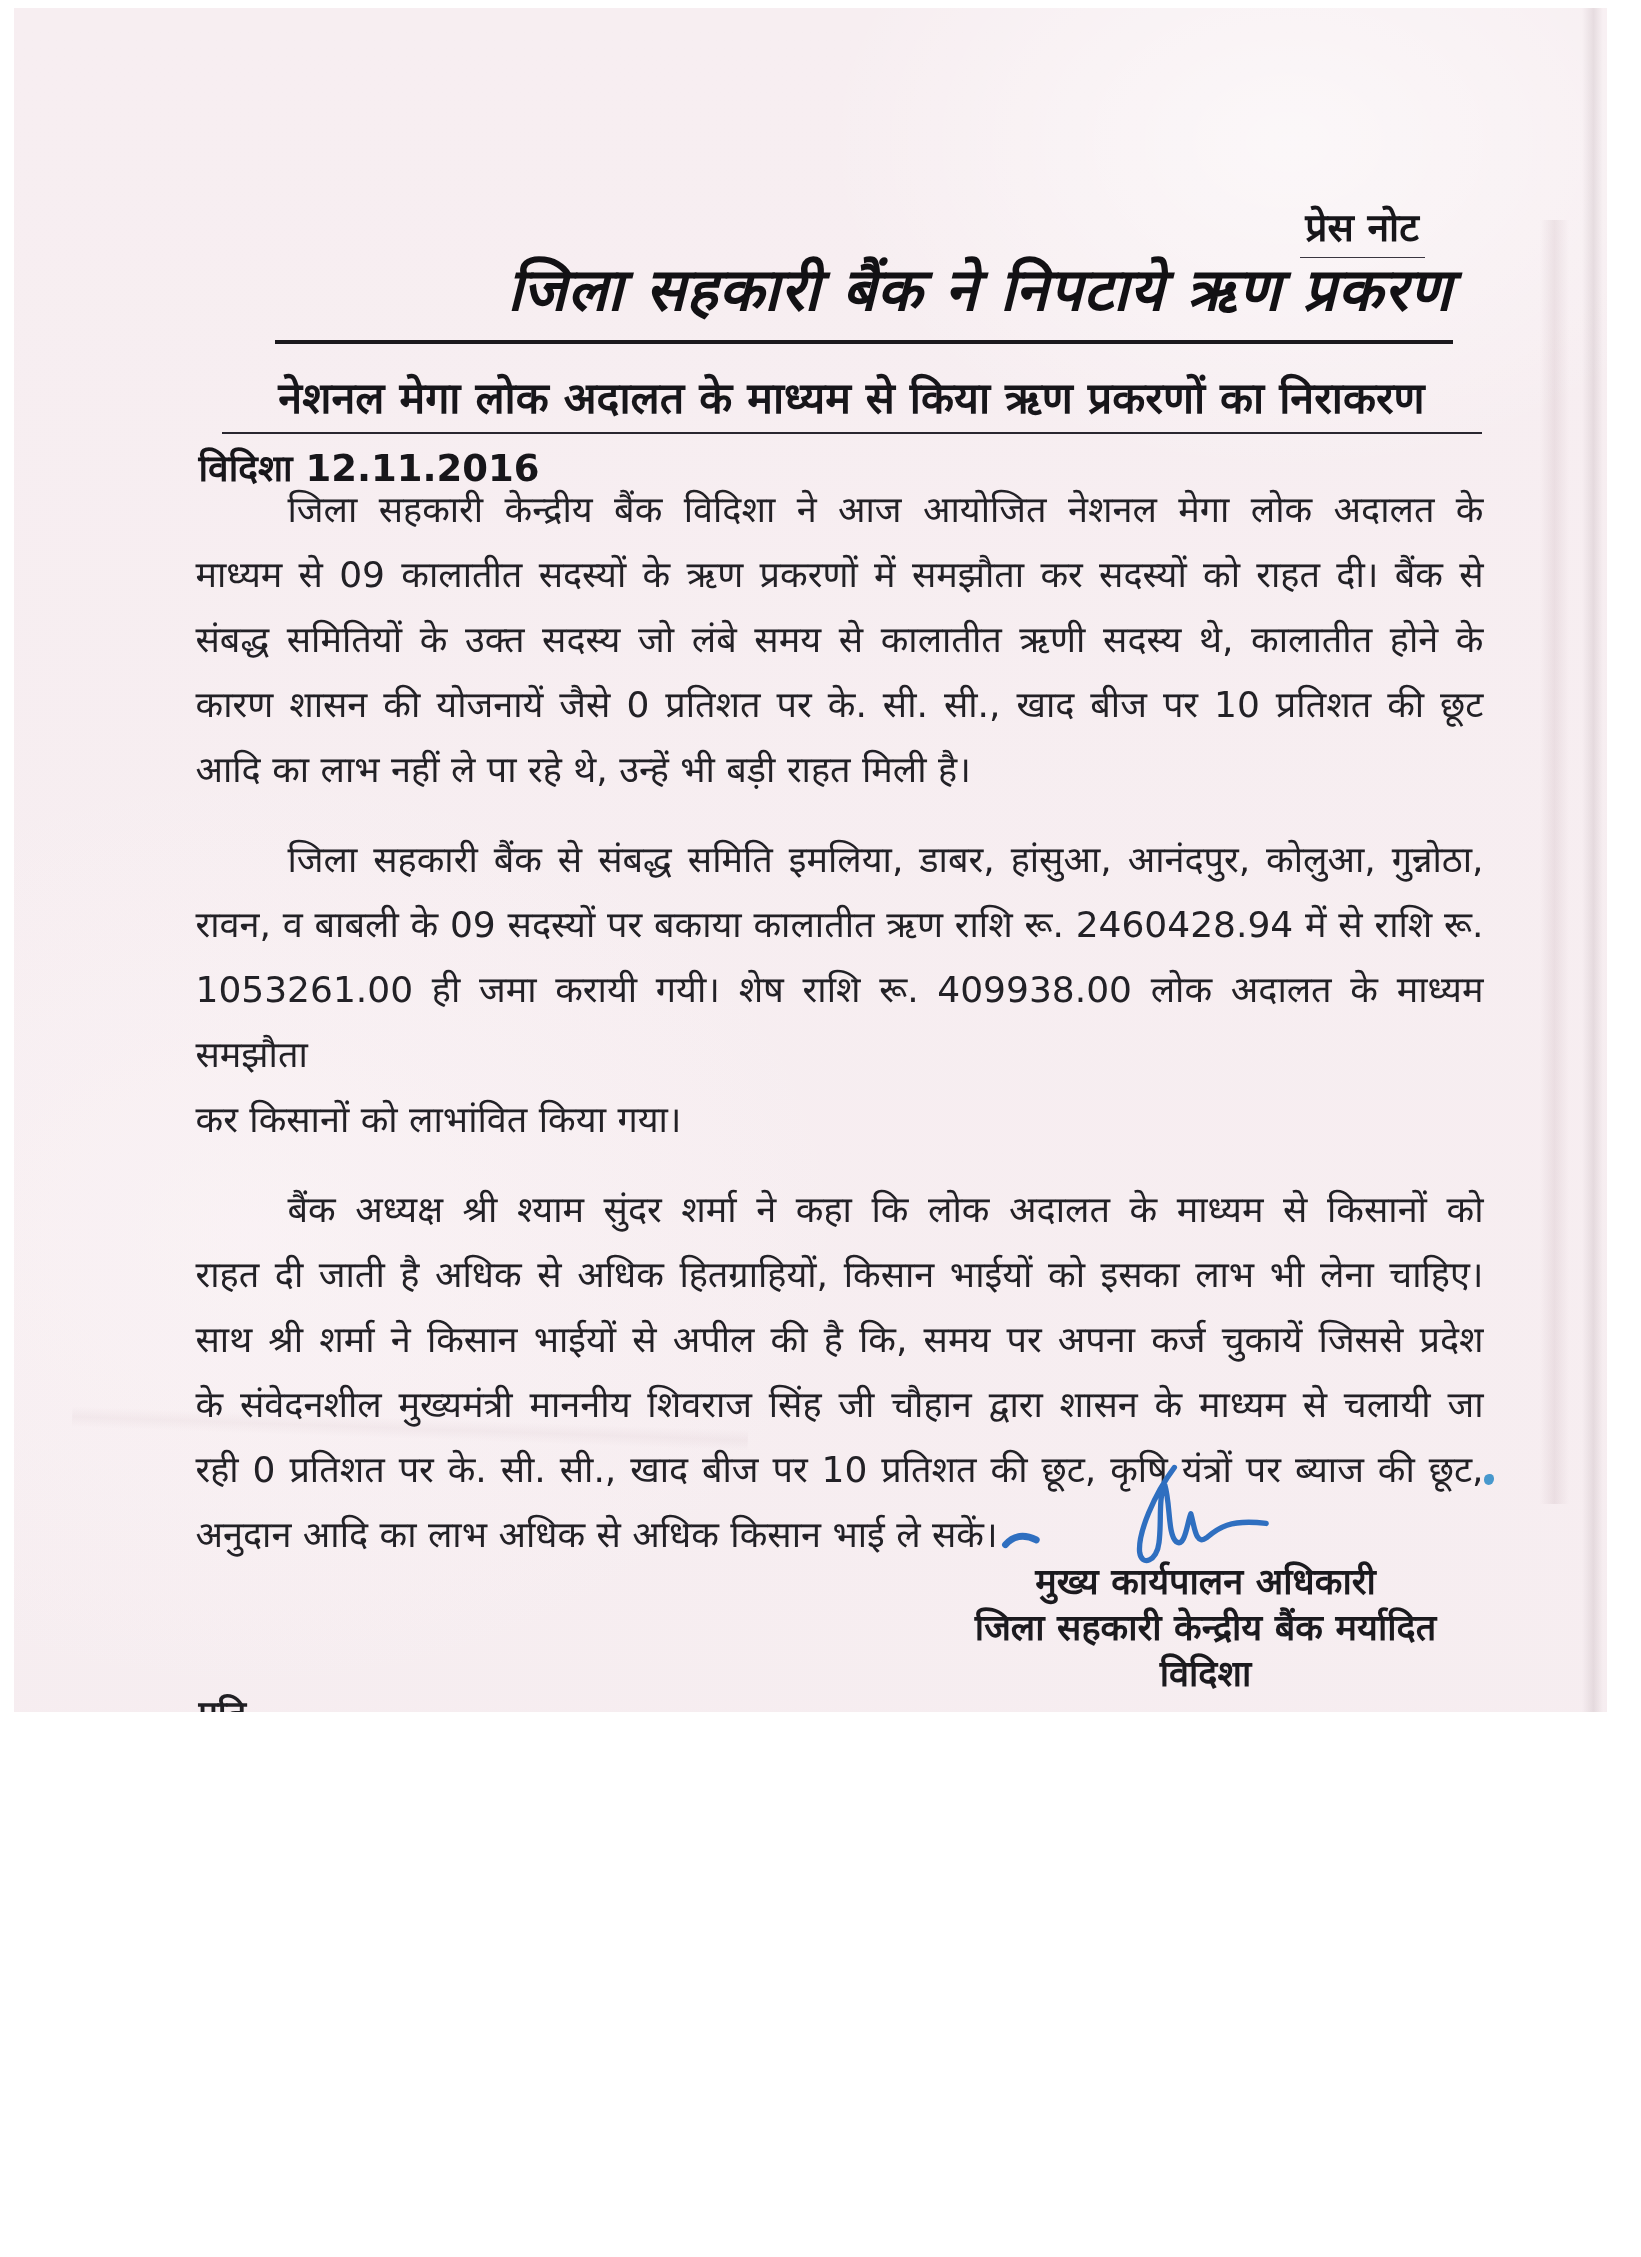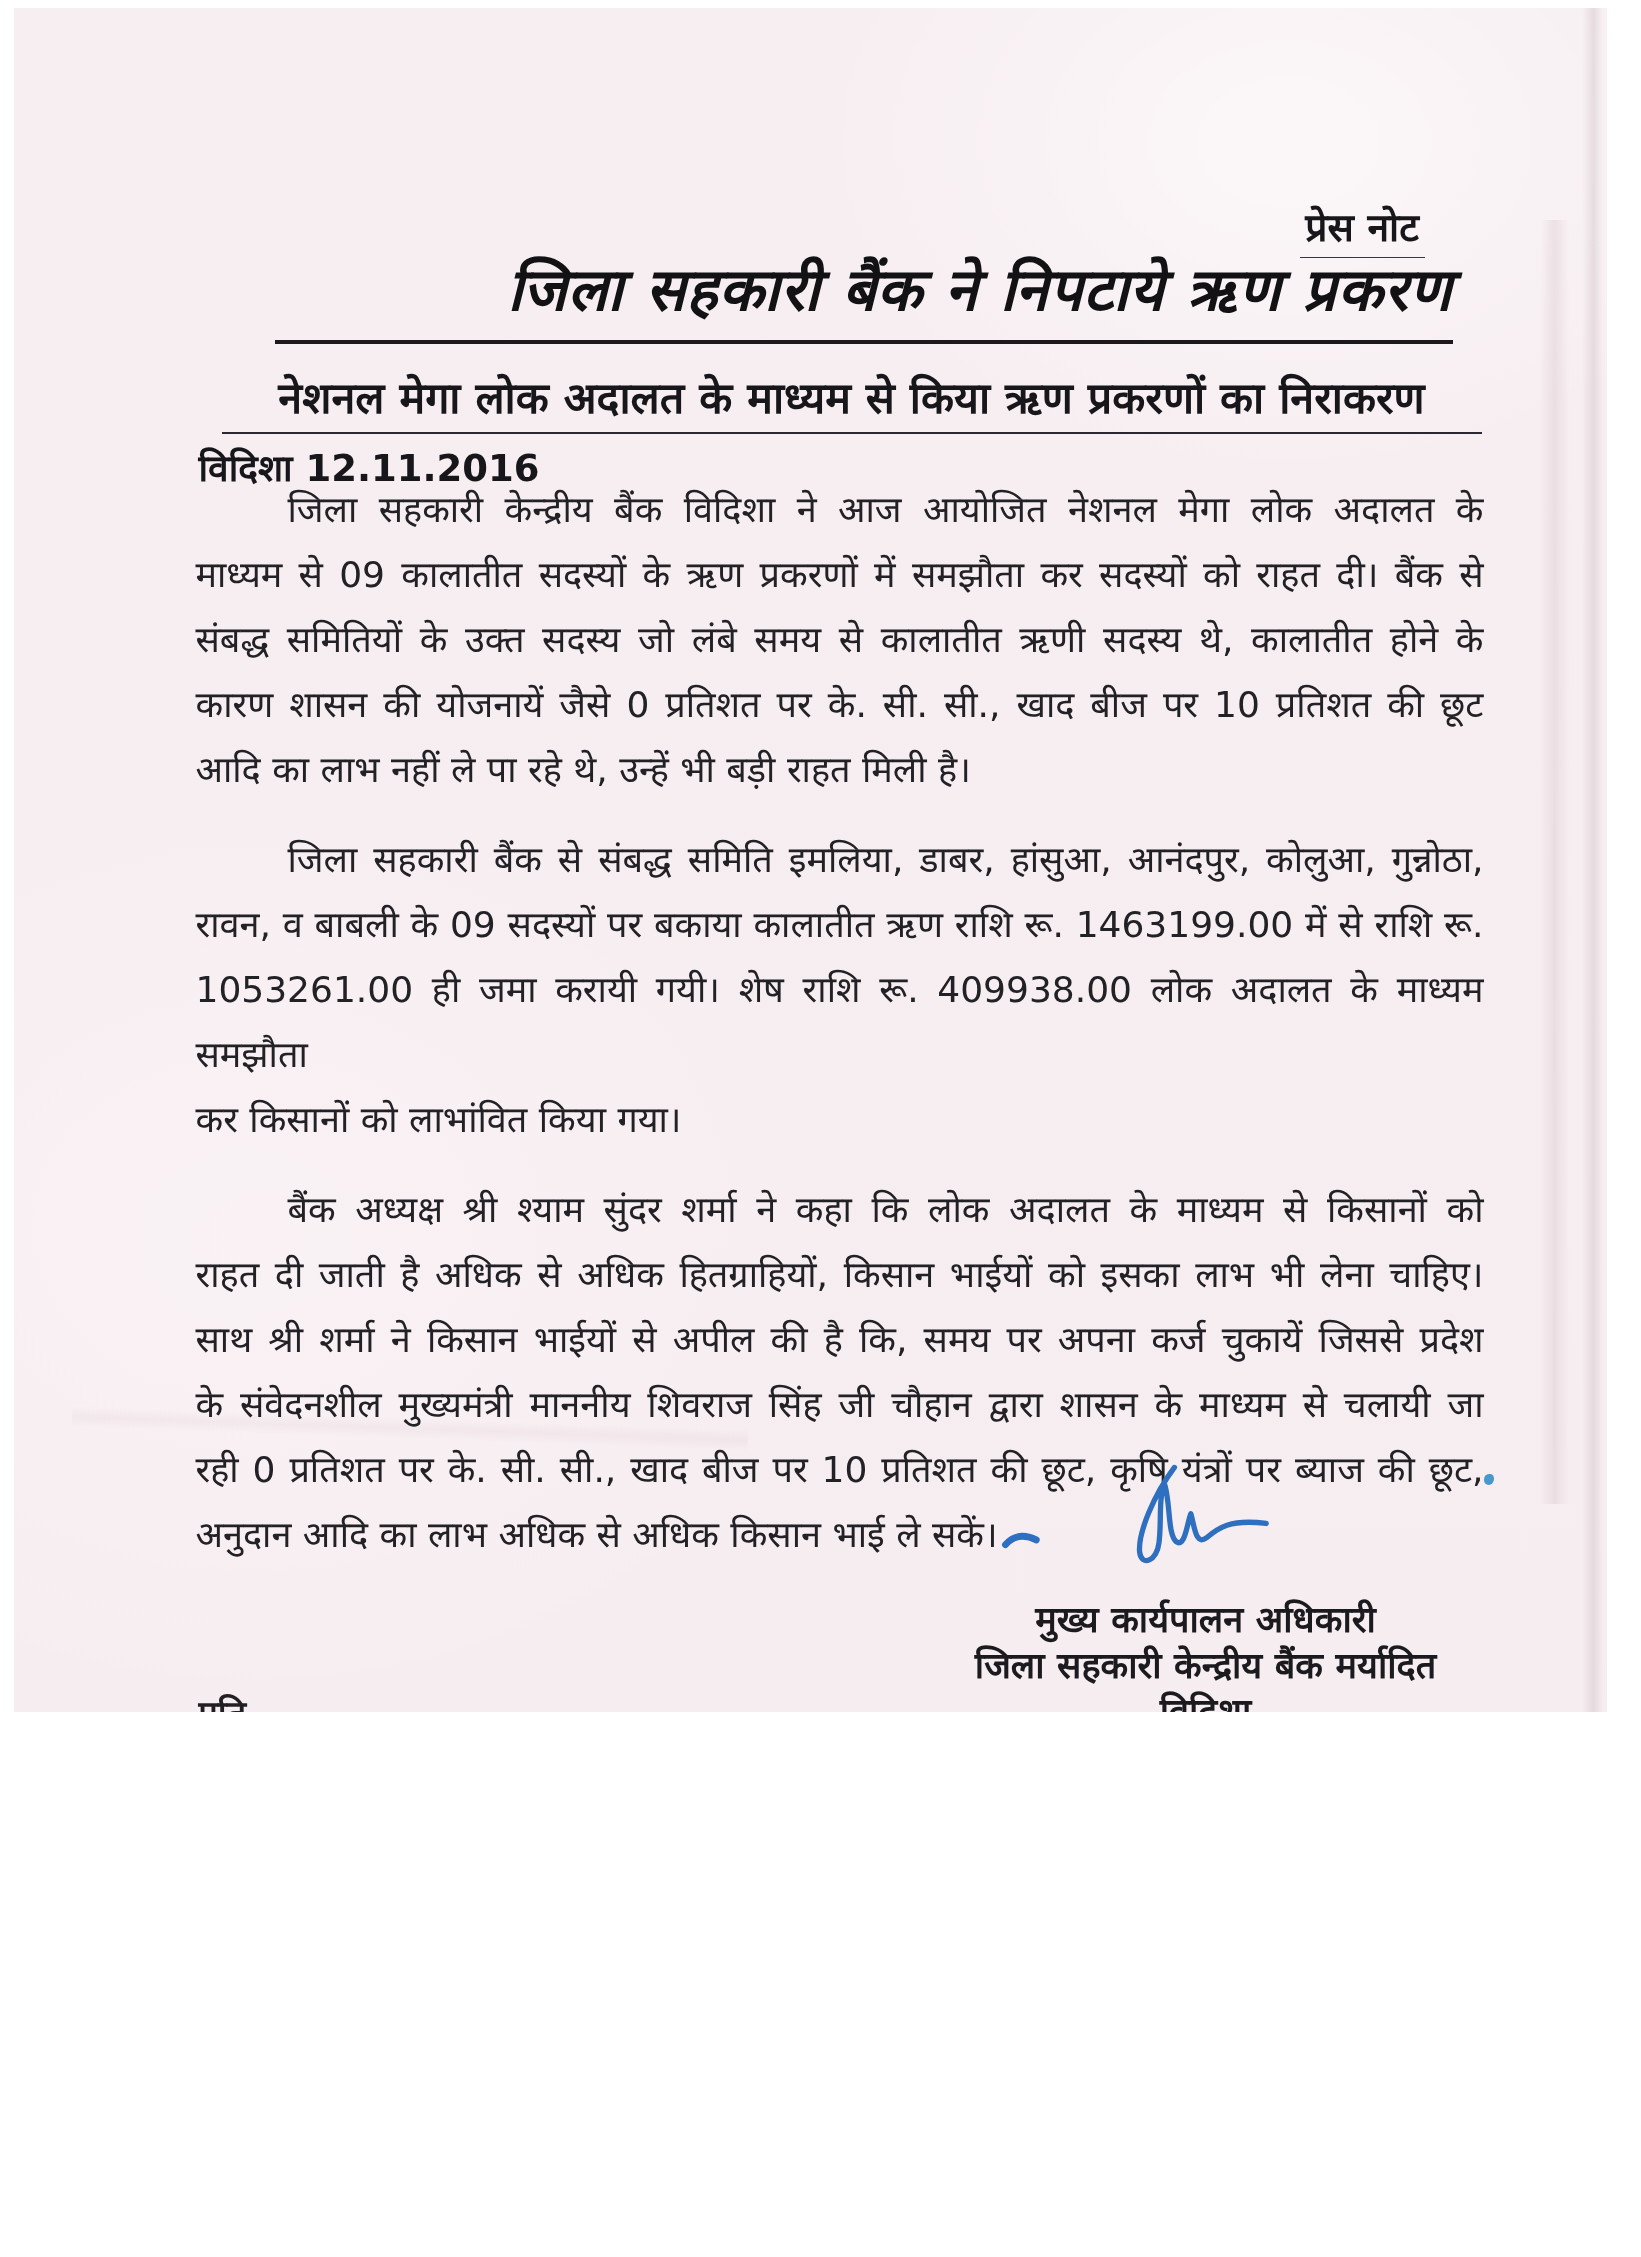--- a/index.html
+++ b/index.html
@@ -101,21 +101,21 @@
   .signature-wrap svg { display: block; width: 100%; height: 100%; }
 
   .ink-dot {
     position: absolute; left: 1470px; top: 1466px;
     width: 10.6px; height: 11.6px; border-radius: 50% 40% 55% 45%;
     background: #4798cd;
   }
 
   .signoff {
     position: absolute;
-    left: 917px; top: 1589px;
+    left: 917px; top: 1551px;
     width: 550px;
     text-align: center;
     font-size: 36px; font-weight: bold;
     color: #1b1a1e;
     line-height: 46px;
   }
 
   .address {
     position: absolute;
     left: 185px; top: 1684px;
@@ -148,21 +148,21 @@
     <div class="body-text">
       <div class="para">
         <div class="line indent">जिला सहकारी केन्द्रीय बैंक विदिशा ने आज आयोजित नेशनल मेगा लोक अदालत के</div>
         <div class="line">माध्यम से 09 कालातीत सदस्यों के ऋण प्रकरणों में समझौता कर सदस्यों को राहत दी। बैंक से</div>
         <div class="line">संबद्ध समितियों के उक्त सदस्य जो लंबे समय से कालातीत ऋणी सदस्य थे, कालातीत होने के</div>
         <div class="line">कारण शासन की योजनायें जैसे 0 प्रतिशत पर के. सी. सी., खाद बीज पर 10 प्रतिशत की छूट</div>
         <div class="line last">आदि का लाभ नहीं ले पा रहे थे, उन्हें भी बड़ी राहत मिली है।</div>
       </div>
       <div class="para">
         <div class="line indent">जिला सहकारी बैंक से संबद्ध समिति इमलिया, डाबर, हांसुआ, आनंदपुर, कोलुआ, गुन्नोठा,</div>
-        <div class="line">रावन, व बाबली के 09 सदस्यों पर बकाया कालातीत ऋण राशि रू. 1463199.00 में से राशि रू.</div>
+        <div class="line">रावन, व बाबली के 09 सदस्यों पर बकाया कालातीत ऋण राशि रू. 2460428.94 में से राशि रू.</div>
         <div class="line">1053261.00 ही जमा करायी गयी। शेष राशि रू. 409938.00 लोक अदालत के माध्यम समझौता</div>
         <div class="line last">कर किसानों को लाभांवित किया गया।</div>
       </div>
       <div class="para">
         <div class="line indent">बैंक अध्यक्ष श्री श्याम सुंदर शर्मा ने कहा कि लोक अदालत के माध्यम से किसानों को</div>
         <div class="line">राहत दी जाती है अधिक से अधिक हितग्राहियों, किसान भाईयों को इसका लाभ भी लेना चाहिए।</div>
         <div class="line">साथ श्री शर्मा ने किसान भाईयों से अपील की है कि, समय पर अपना कर्ज चुकायें जिससे प्रदेश</div>
         <div class="line">के संवेदनशील मुख्यमंत्री माननीय शिवराज सिंह जी चौहान द्वारा शासन के माध्यम से चलायी जा</div>
         <div class="line">रही 0 प्रतिशत पर के. सी. सी., खाद बीज पर 10 प्रतिशत की छूट, कृषि यंत्रों पर ब्याज की छूट,</div>
         <div class="line last">अनुदान आदि का लाभ अधिक से अधिक किसान भाई ले सकें।</div>

